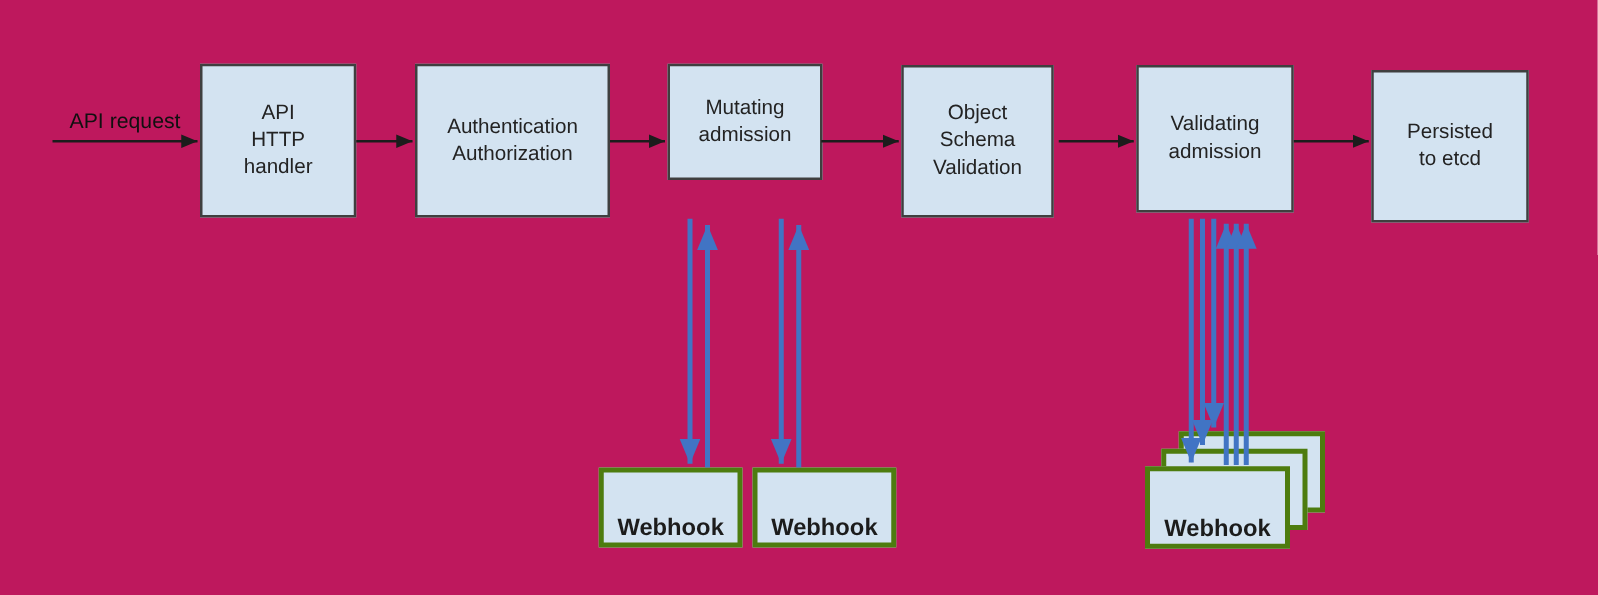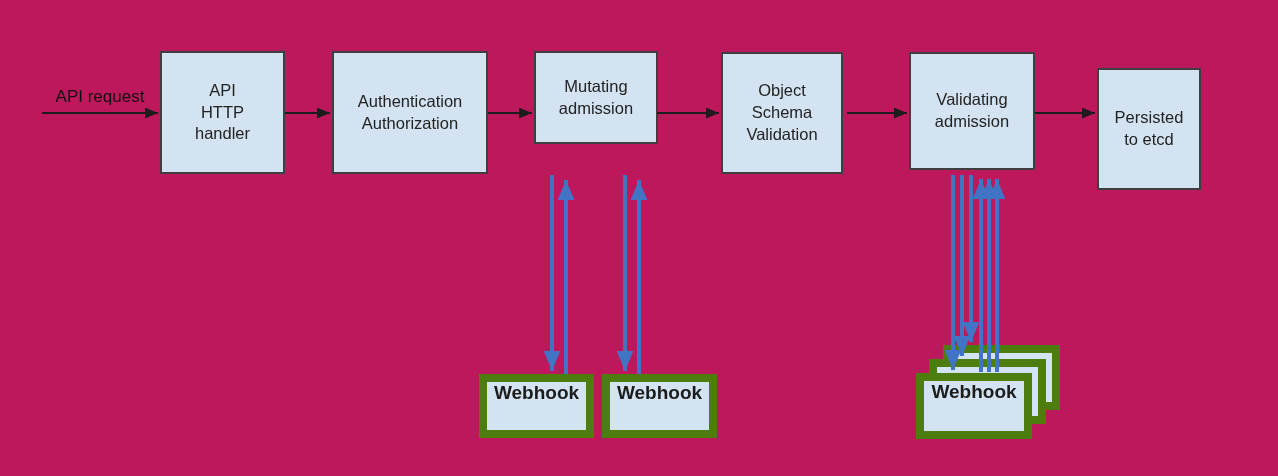--- a/index.html
+++ b/index.html
@@ -22,22 +22,22 @@
   .node-label{
     font-size:16.5px;
     line-height:1.32;
     color:#232323;
     white-space:pre-line;
   }
   .webhook{
     position:absolute;
     box-sizing:border-box;
     background:#d3e3f1;
-    border:8px solid #4d7c0f;
-    display:flex;align-items:flex-start;justify-content:center;
+    border:4px solid #4d7c0f;
+    display:flex;align-items:flex-end;justify-content:center;
     text-align:center;
   }
   .wh-label{
     font-size:19px;
     font-weight:700;
     color:#1c1c1c;
   }
   .api-label{
     position:absolute;
     left:42px;top:87px;width:116px;
@@ -73,21 +73,21 @@
   </div>
   <div class="node" style="left:721px;top:52px;width:122px;height:122px">
     <span class="node-label">Object
 Schema
 Validation</span>
   </div>
   <div class="node" style="left:909px;top:52px;width:126px;height:118px">
     <span class="node-label">Validating
 admission</span>
   </div>
-  <div class="node" style="left:1097px;top:68px;width:104px;height:122px">
+  <div class="node" style="left:1097px;top:56px;width:126px;height:122px">
     <span class="node-label">Persisted
 to etcd</span>
   </div>
 
   <div class="webhook" style="left:479px;top:374px;width:115px;height:64px">
     <span class="wh-label">Webhook</span>
   </div>
   <div class="webhook" style="left:602px;top:374px;width:115px;height:64px">
     <span class="wh-label">Webhook</span>
   </div>

